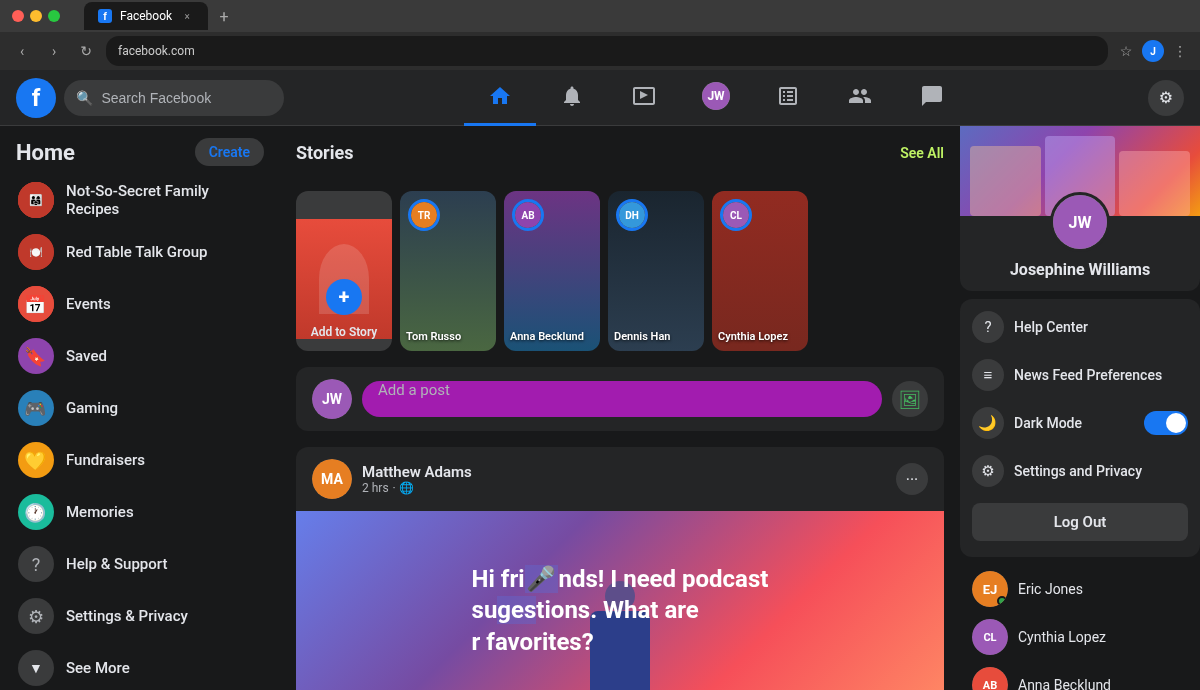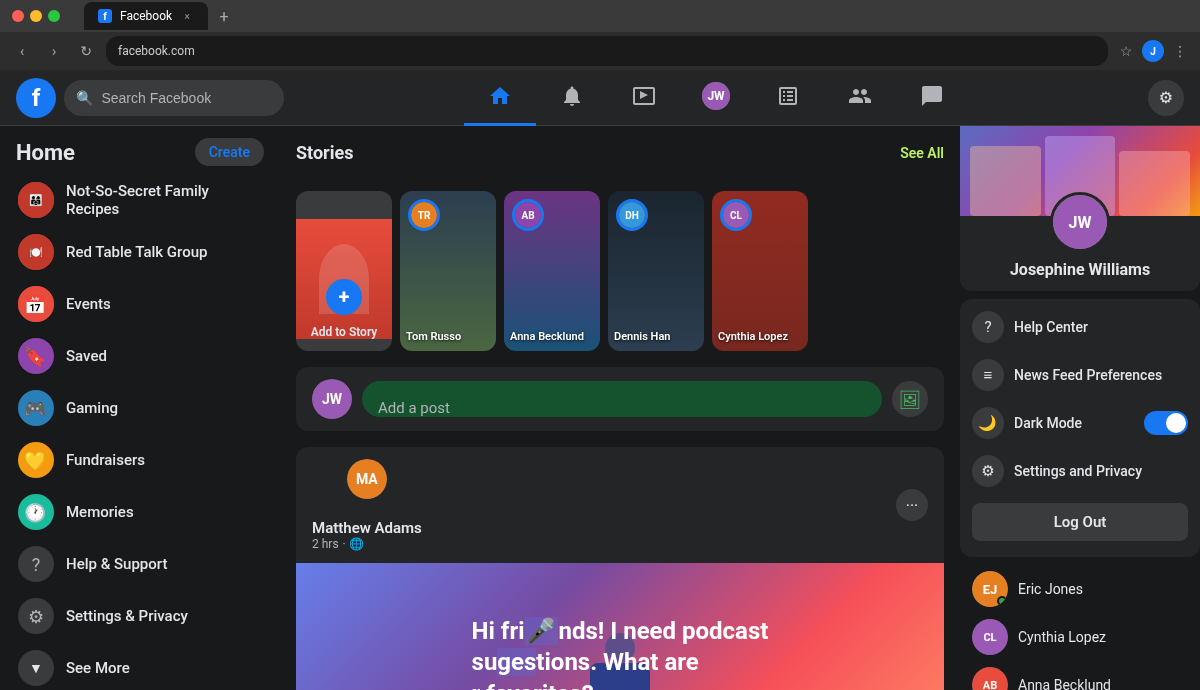--- a/index.html
+++ b/index.html
@@ -433,25 +433,25 @@
     .composer-avatar {
       width: 40px;
       height: 40px;
       border-radius: 50%;
       background: #555;
       flex-shrink: 0;
       overflow: hidden;
     }
     .composer-input {
       flex: 1;
-      background: #14532d;
+      background: #a21caf;
       border-radius: 20px;
       height: 36px;
       display: flex;
-      align-items: flex-end;
+      align-items: flex-start;
       padding: 0 16px;
       color: #b0b3b8;
       font-size: 15px;
       cursor: pointer;
     }
     .composer-photo-btn {
       width: 36px;
       height: 36px;
       border-radius: 50%;
       background: #3a3b3c;
@@ -471,22 +471,21 @@
     }
     .post-header {
       padding: 12px 16px;
       display: flex;
       align-items: center;
       justify-content: space-between;
     }
     .post-author-info {
       display: flex;
       align-items: center;
-      gap: 20px;
-      flex-direction: column;
+      gap: 10px;
     }
     .post-avatar {
       width: 40px;
       height: 40px;
       border-radius: 50%;
       background: #555;
       overflow: hidden;
     }
     .post-author-name {
       font-size: 15px;

